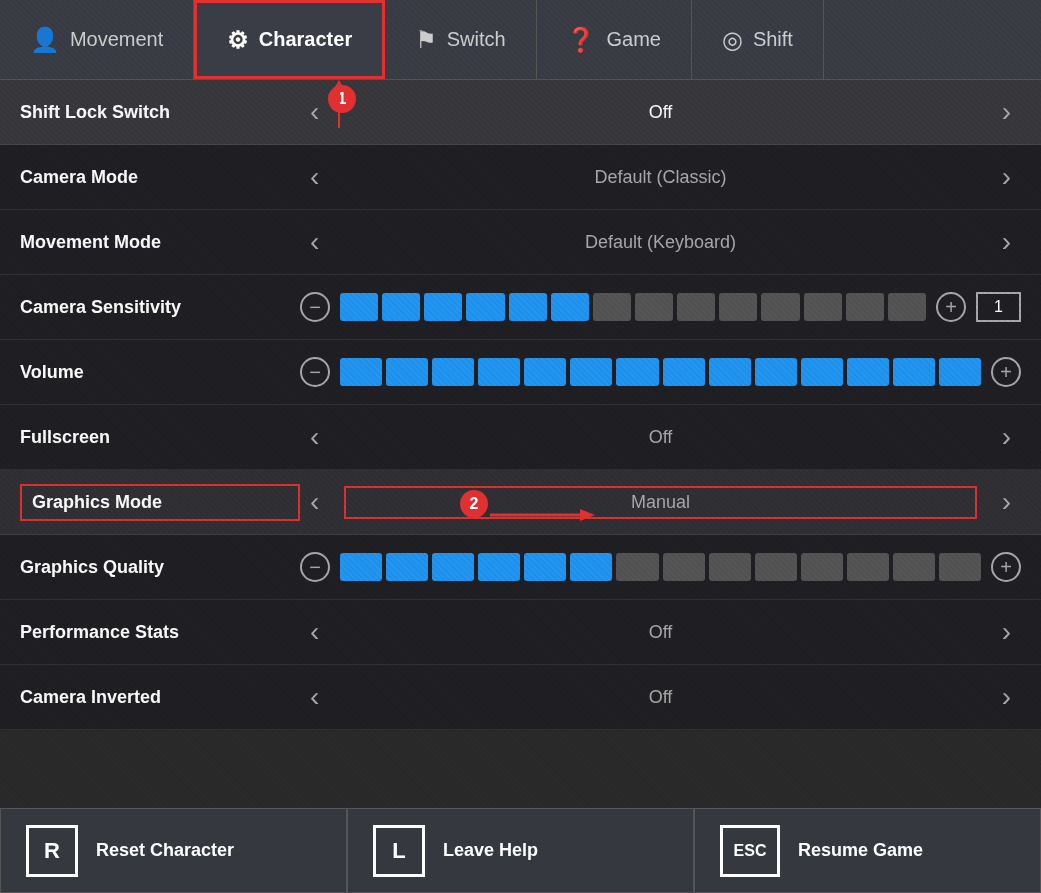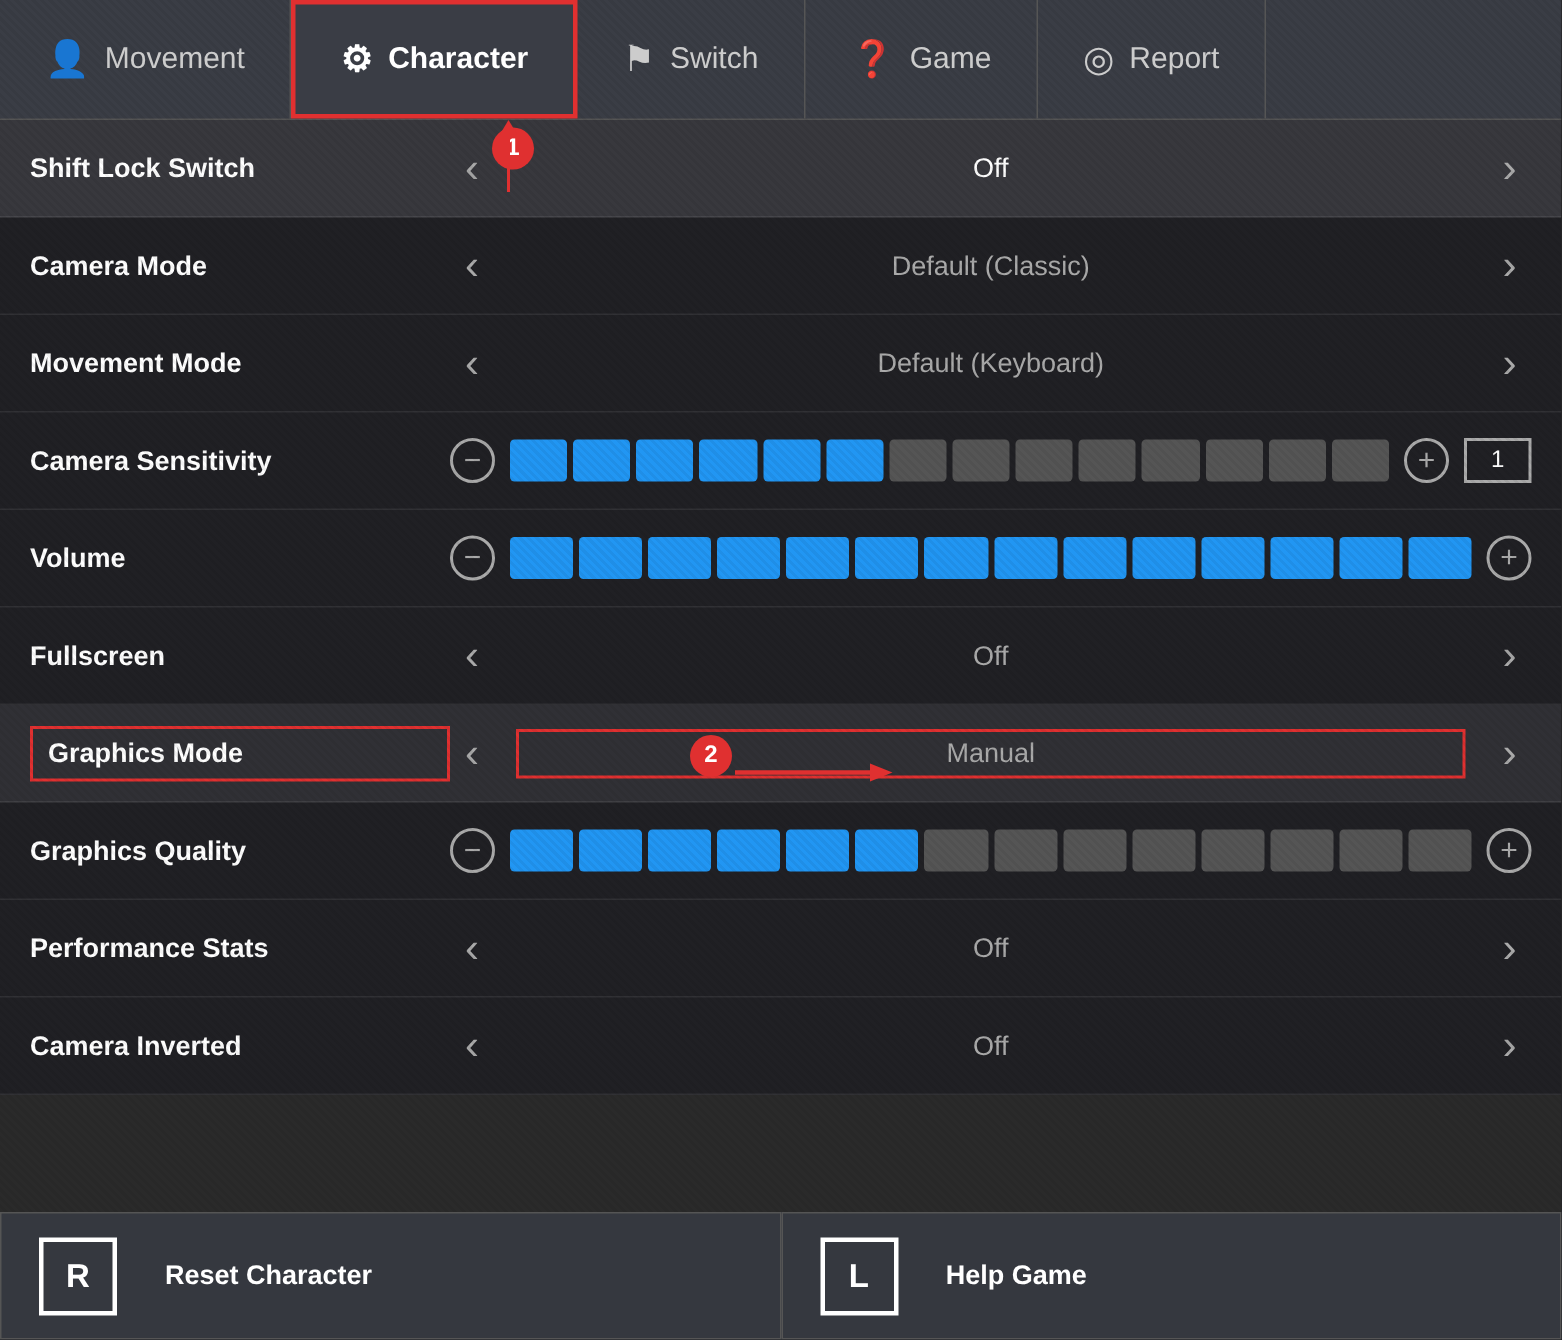--- a/index.html
+++ b/index.html
@@ -274,21 +274,20 @@
 
     .key-badge.esc {
       font-size: 16px;
       width: 60px;
     }
 
     .btn-label {
       font-size: 18px;
       font-weight: 700;
       color: #fff;
-      margin-left: 14px;
     }
 
     
     .shift-lock-row {
       background: rgba(80, 80, 85, 0.5);
     }
   </style>
 </head>
 <body>
 
@@ -304,21 +303,21 @@
   <div class="nav-item">
     <span class="nav-icon">⚑</span>
     <span>Switch</span>
   </div>
   <div class="nav-item">
     <span class="nav-icon">❓</span>
     <span>Game</span>
   </div>
   <div class="nav-item">
     <span class="nav-icon">◎</span>
-    <span>Report</span>
+    <span>Shift</span>
   </div>
 </div>
 
 <div class="badge badge-1">
   <span>1</span>
 </div>
 <div class="annotation-arrow-up"></div>
 
 <div class="badge badge-2">
   <span>2</span>
@@ -473,15 +472,21 @@
   <div class="bottom-btn">
     <div class="key-badge">
       <span>R</span>
     </div>
     <span class="btn-label">Reset Character</span>
   </div>
   <div class="bottom-btn">
     <div class="key-badge">
       <span>L</span>
     </div>
-    <span class="btn-label">Help Game</span>
+    <span class="btn-label">Leave Help</span>
+  </div>
+  <div class="bottom-btn">
+    <div class="key-badge esc">
+      <span>ESC</span>
+    </div>
+    <span class="btn-label">Resume Game</span>
   </div>
 </div>
 
 </body></html>

